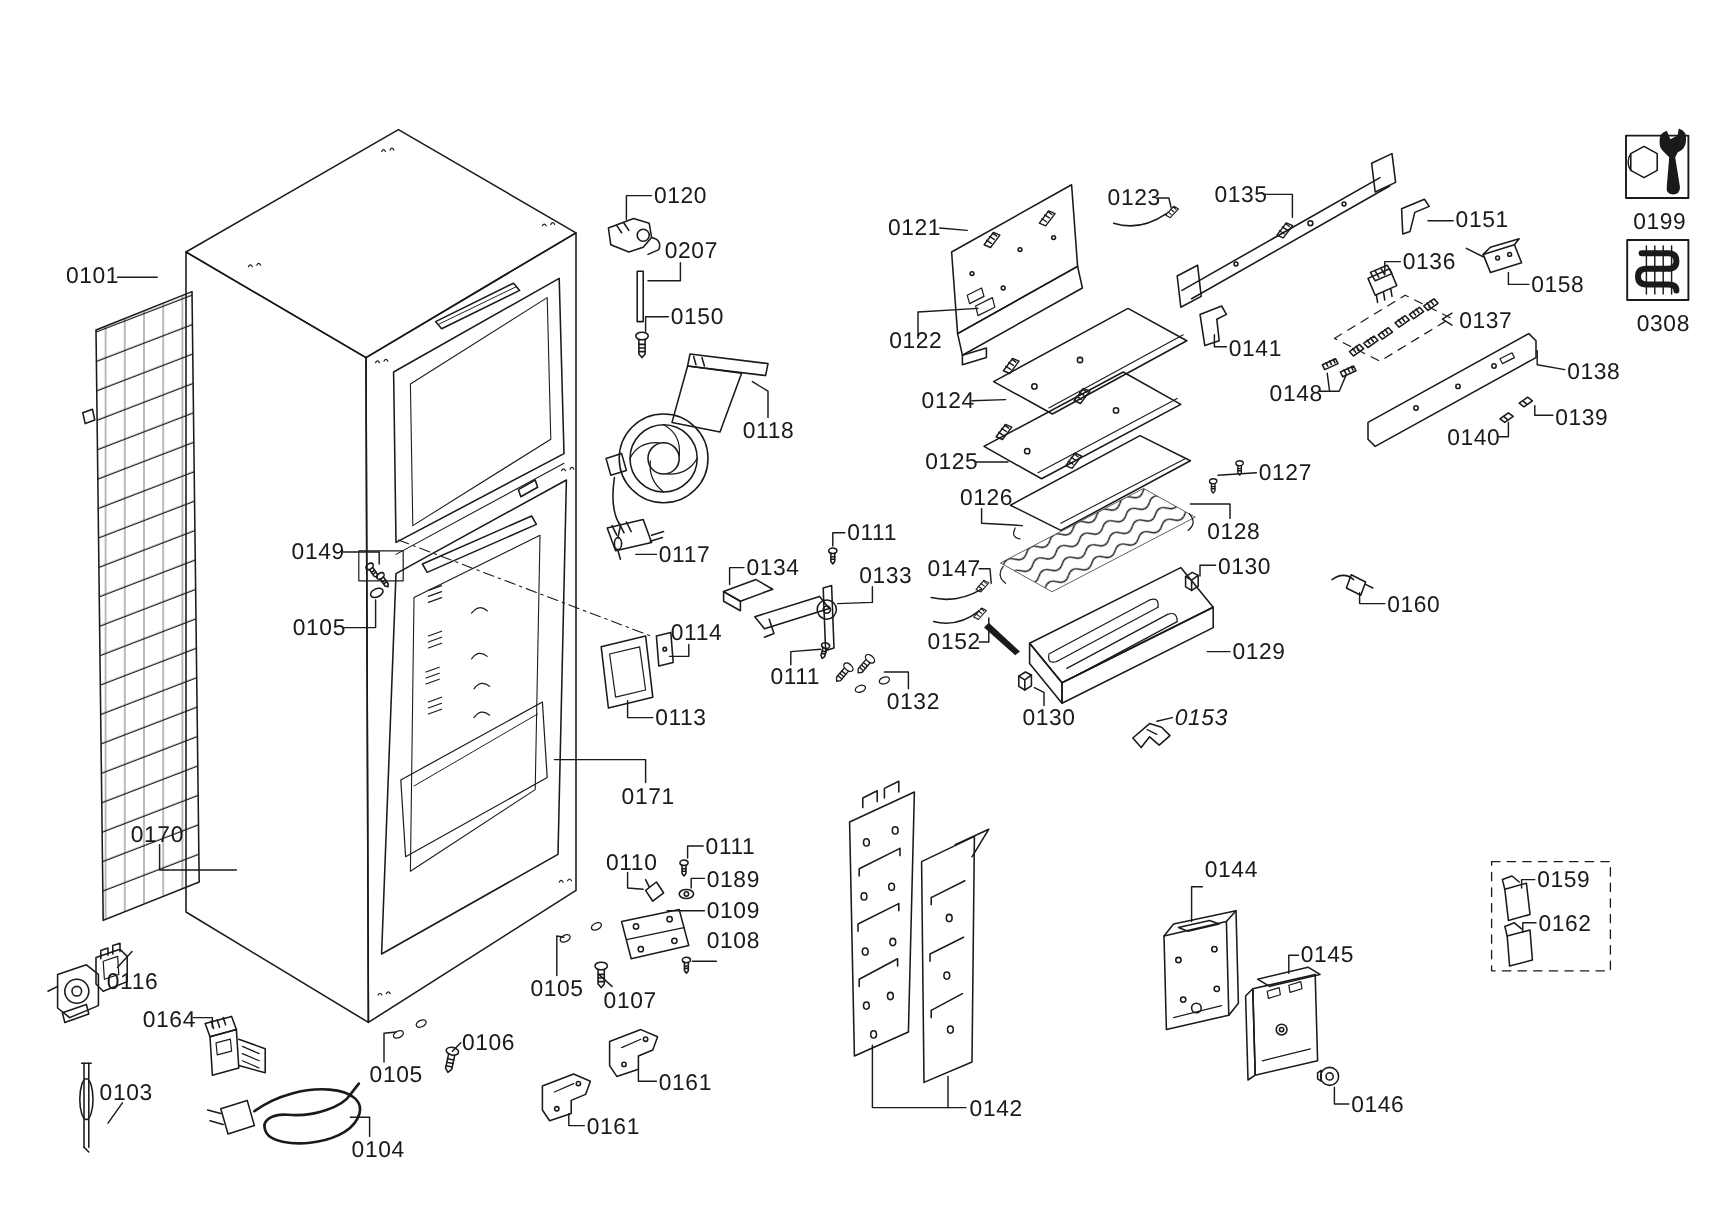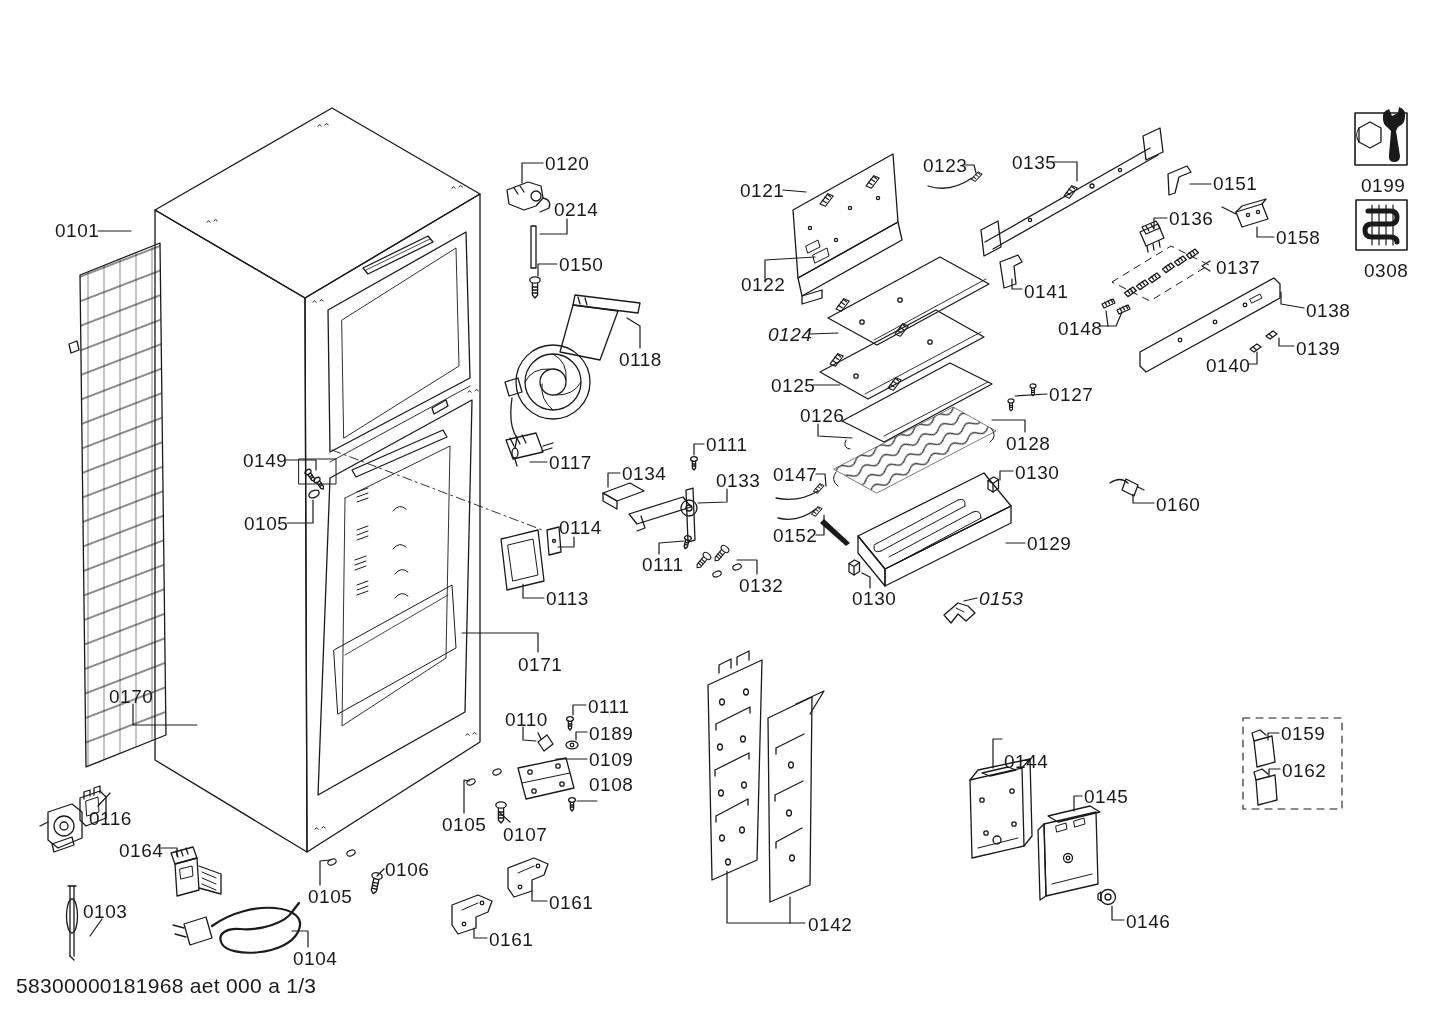--- a/index.html
+++ b/index.html
@@ -523,40 +523,40 @@
         <polyline points="1082,796 1074,796 1074,811"></polyline>
         <polyline points="1124,920 1112,920 1112,906"></polyline>
         <polyline points="1279,733 1268,733 1268,740"></polyline>
         <polyline points="1280,769 1269,769 1269,777"></polyline>
       </g>
 </svg>
 
 <div id="labels">
       <div class="part-label" style="left: 55px; top: 221px;">0101</div>
       <div class="part-label" style="left: 545px; top: 154px; text-align: center;">0120</div>
-      <div class="part-label" style="left: 554px; top: 200px;">0214</div>
+      <div class="part-label" style="left: 554px; top: 200px;">0207</div>
       <div class="part-label" style="left: 559px; top: 255px;">0150</div>
       <div class="part-label" style="left: 619px; top: 350px;">0118</div>
       <div class="part-label" style="left: 549px; top: 453px;">0117</div>
       <div class="part-label" style="left: 243px; top: 451px;">0149</div>
       <div class="part-label" style="left: 244px; top: 514px;">0105</div>
       <div class="part-label" style="left: 559px; top: 518px;">0114</div>
       <div class="part-label" style="left: 546px; top: 589px;">0113</div>
       <div class="part-label" style="left: 622px; top: 464px;">0134</div>
       <div class="part-label" style="left: 716px; top: 471px;">0133</div>
       <div class="part-label" style="left: 706px; top: 435px;">0111</div>
       <div class="part-label" style="left: 642px; top: 555px;">0111</div>
       <div class="part-label" style="left: 739px; top: 576px;">0132</div>
       <div class="part-label" style="left: 773px; top: 465px;">0147</div>
       <div class="part-label" style="left: 773px; top: 526px;">0152</div>
       <div class="part-label" style="left: 740px; top: 181px;">0121</div>
       <div class="part-label" style="left: 741px; top: 275px;">0122</div>
       <div class="part-label" style="left: 923px; top: 156px;">0123</div>
       <div class="part-label" style="left: 1012px; top: 153px;">0135</div>
-      <div class="part-label" style="left: 768px; top: 325px; font-style: italic;">0124</div>
+      <div class="part-label" style="left: 768px; top: 325px;">0124</div>
       <div class="part-label" style="left: 771px; top: 376px;">0125</div>
       <div class="part-label" style="left: 800px; top: 406px;">0126</div>
       <div class="part-label" style="left: 1049px; top: 385px;">0127</div>
       <div class="part-label" style="left: 1006px; top: 434px;">0128</div>
       <div class="part-label" style="left: 1015px; top: 463px;">0130</div>
       <div class="part-label" style="left: 1027px; top: 534px;">0129</div>
       <div class="part-label" style="left: 852px; top: 589px;">0130</div>
       <div class="part-label" style="left: 979px; top: 589px; font-style: italic;">0153</div>
       <div class="part-label" style="left: 1156px; top: 495px;">0160</div>
       <div class="part-label" style="left: 1213px; top: 174px;">0151</div>
@@ -581,22 +581,21 @@
       <div class="part-label" style="left: 549px; top: 893px;">0161</div>
       <div class="part-label" style="left: 505px; top: 710px;">0110</div>
       <div class="part-label" style="left: 588px; top: 697px;">0111</div>
       <div class="part-label" style="left: 589px; top: 724px;">0189</div>
       <div class="part-label" style="left: 589px; top: 750px;">0109</div>
       <div class="part-label" style="left: 589px; top: 775px;">0108</div>
       <div class="part-label" style="left: 503px; top: 825px;">0107</div>
       <div class="part-label" style="left: 442px; top: 815px;">0105</div>
       <div class="part-label" style="left: 518px; top: 655px;">0171</div>
       <div class="part-label" style="left: 808px; top: 915px;">0142</div>
-      <div class="part-label" style="left: 1004px; top: 752px;">0144</div>
+      <div class="part-label" style="left: 1004px; top: 716px;">0144</div>
       <div class="part-label" style="left: 1084px; top: 787px;">0145</div>
       <div class="part-label" style="left: 1126px; top: 912px;">0146</div>
       <div class="part-label" style="left: 1281px; top: 724px;">0159</div>
       <div class="part-label" style="left: 1282px; top: 761px;">0162</div>
     </div>
 
-<div class="doc-footer">58300000181968 aet 000 a 1/3</div>
 
 </div>
 
 </body></html>

